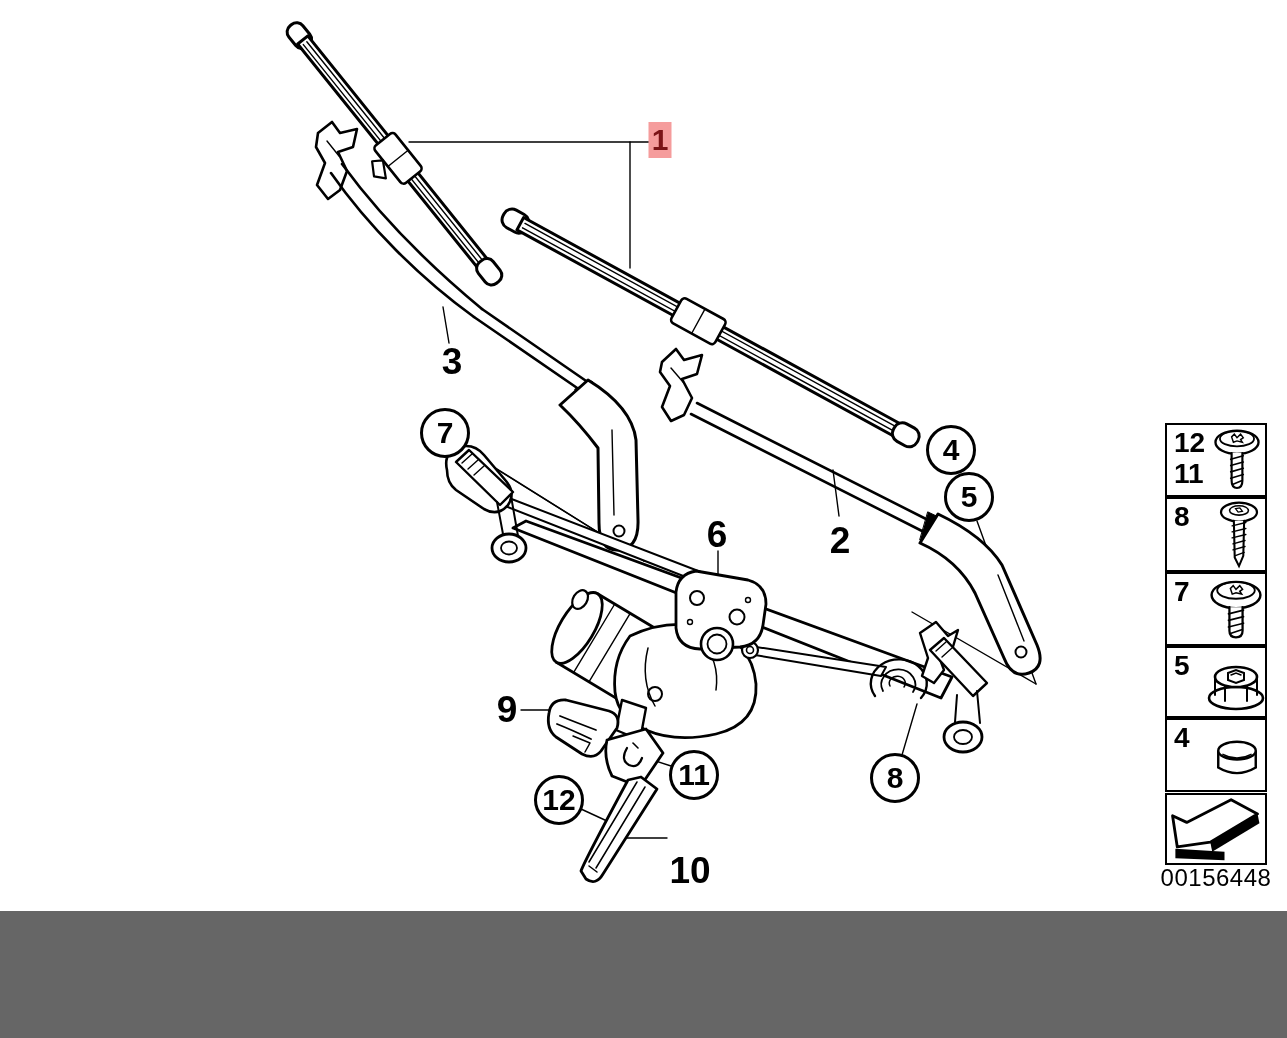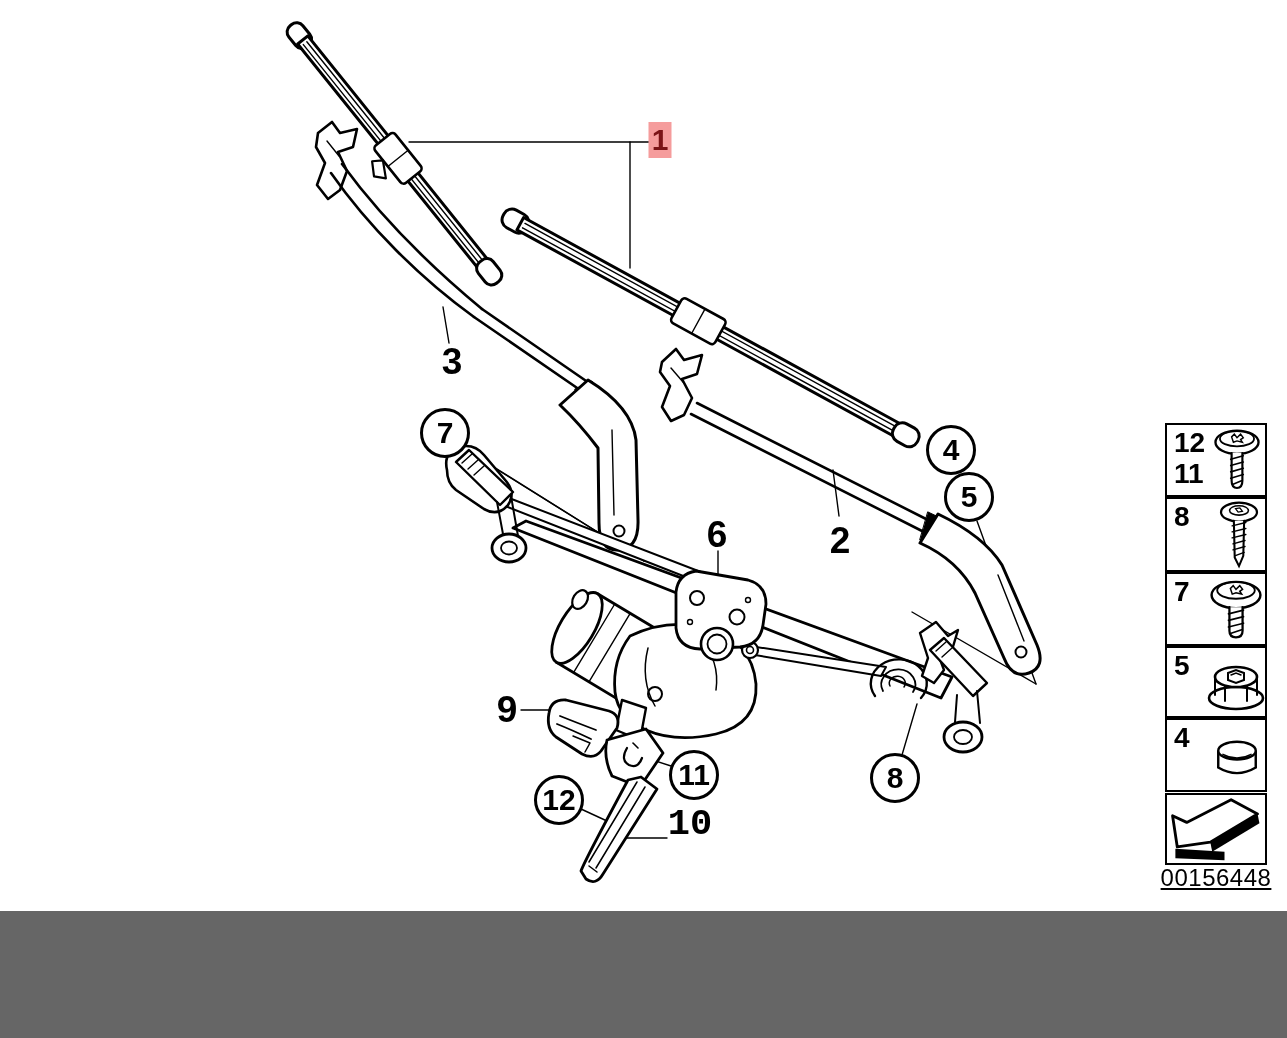--- a/index.html
+++ b/index.html
@@ -16,21 +16,21 @@
            font-size:30px;box-sizing:border-box;}
   .callout.boxed{width:23px;height:36px;background:#f59c9c;color:#7b1417;
            display:flex;align-items:center;justify-content:center;font-size:30px;}
 
   
   .legend-box{position:absolute;left:1165px;width:102px;border:2px solid #000;
            background:#fff;box-sizing:border-box;}
   .legend-num{position:absolute;left:7px;top:2px;font-weight:bold;font-size:28px;line-height:31px;color:#000;}
   .legend-icon{position:absolute;}
   .image-number{position:absolute;left:1160px;top:864px;width:112px;text-align:center;
-           font-size:24px;color:#000;letter-spacing:.5px;text-decoration:underline;}
+           font-size:24px;color:#000;letter-spacing:.5px;}
 
   
   .footer-bar{position:absolute;left:0;top:911px;width:1287px;height:127px;background:#666666;}
 </style>
 </head>
 <body>
 
 <div class="stage">
 
   <svg class="art" width="1287" height="911" viewBox="0 0 1287 911">
@@ -177,21 +177,21 @@
 
   <div class="callout boxed" style="left:660px;top:140px;">1</div>
   <div class="callout" style="left:840px;top:540px;">2</div>
   <div class="callout" style="left:452px;top:361px;">3</div>
   <div class="callout circled" style="left:951px;top:450px;">4</div>
   <div class="callout circled" style="left:969px;top:497px;">5</div>
   <div class="callout" style="left:717px;top:534px;">6</div>
   <div class="callout circled" style="left:445px;top:433px;">7</div>
   <div class="callout circled" style="left:895px;top:778px;">8</div>
   <div class="callout" style="left:507px;top:709px;">9</div>
-  <div class="callout" style="left:690px;top:824px;font-family:Liberation Mono, monospace;">10</div>
+  <div class="callout" style="left:690px;top:870px;">10</div>
   <div class="callout circled" style="left:694px;top:775px;">11</div>
   <div class="callout circled" style="left:559px;top:800px;">12</div>
 
   <div class="legend-box" style="top:423px;height:74px;">
     <div class="legend-num">
       <div>12</div>
       <div>11</div>
     </div>
     <svg class="legend-icon" style="left:40px;top:2px;" width="60" height="70" viewBox="0 0 64 78">
       <g fill="none" stroke="#000" stroke-linecap="round">

